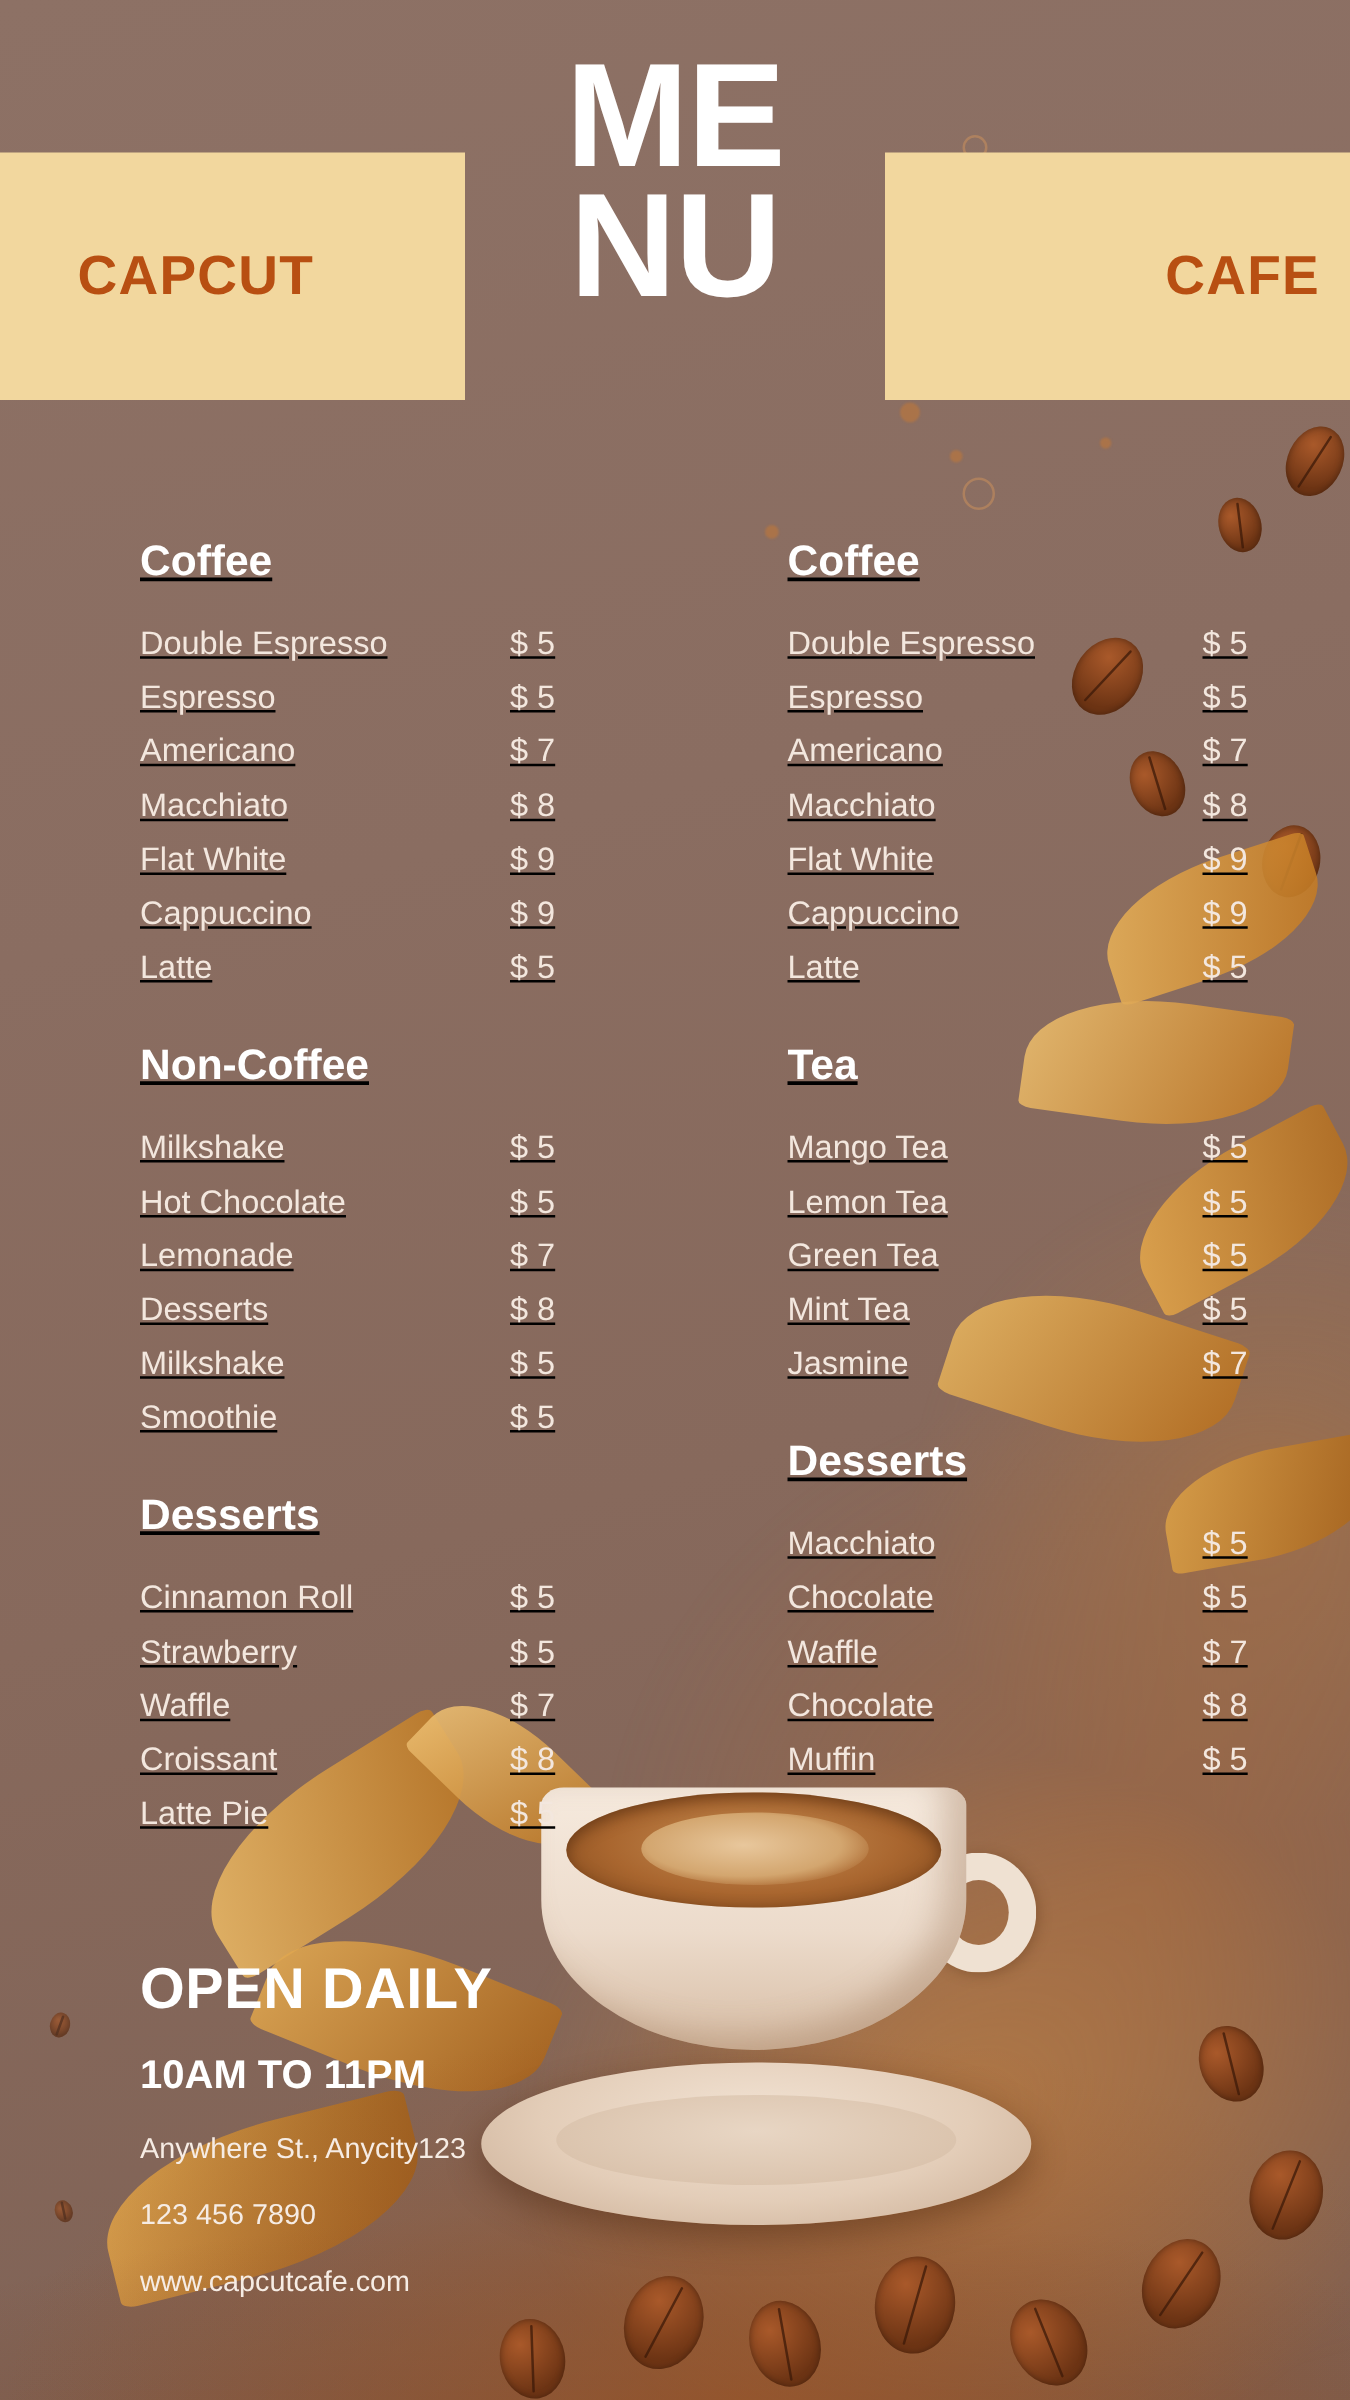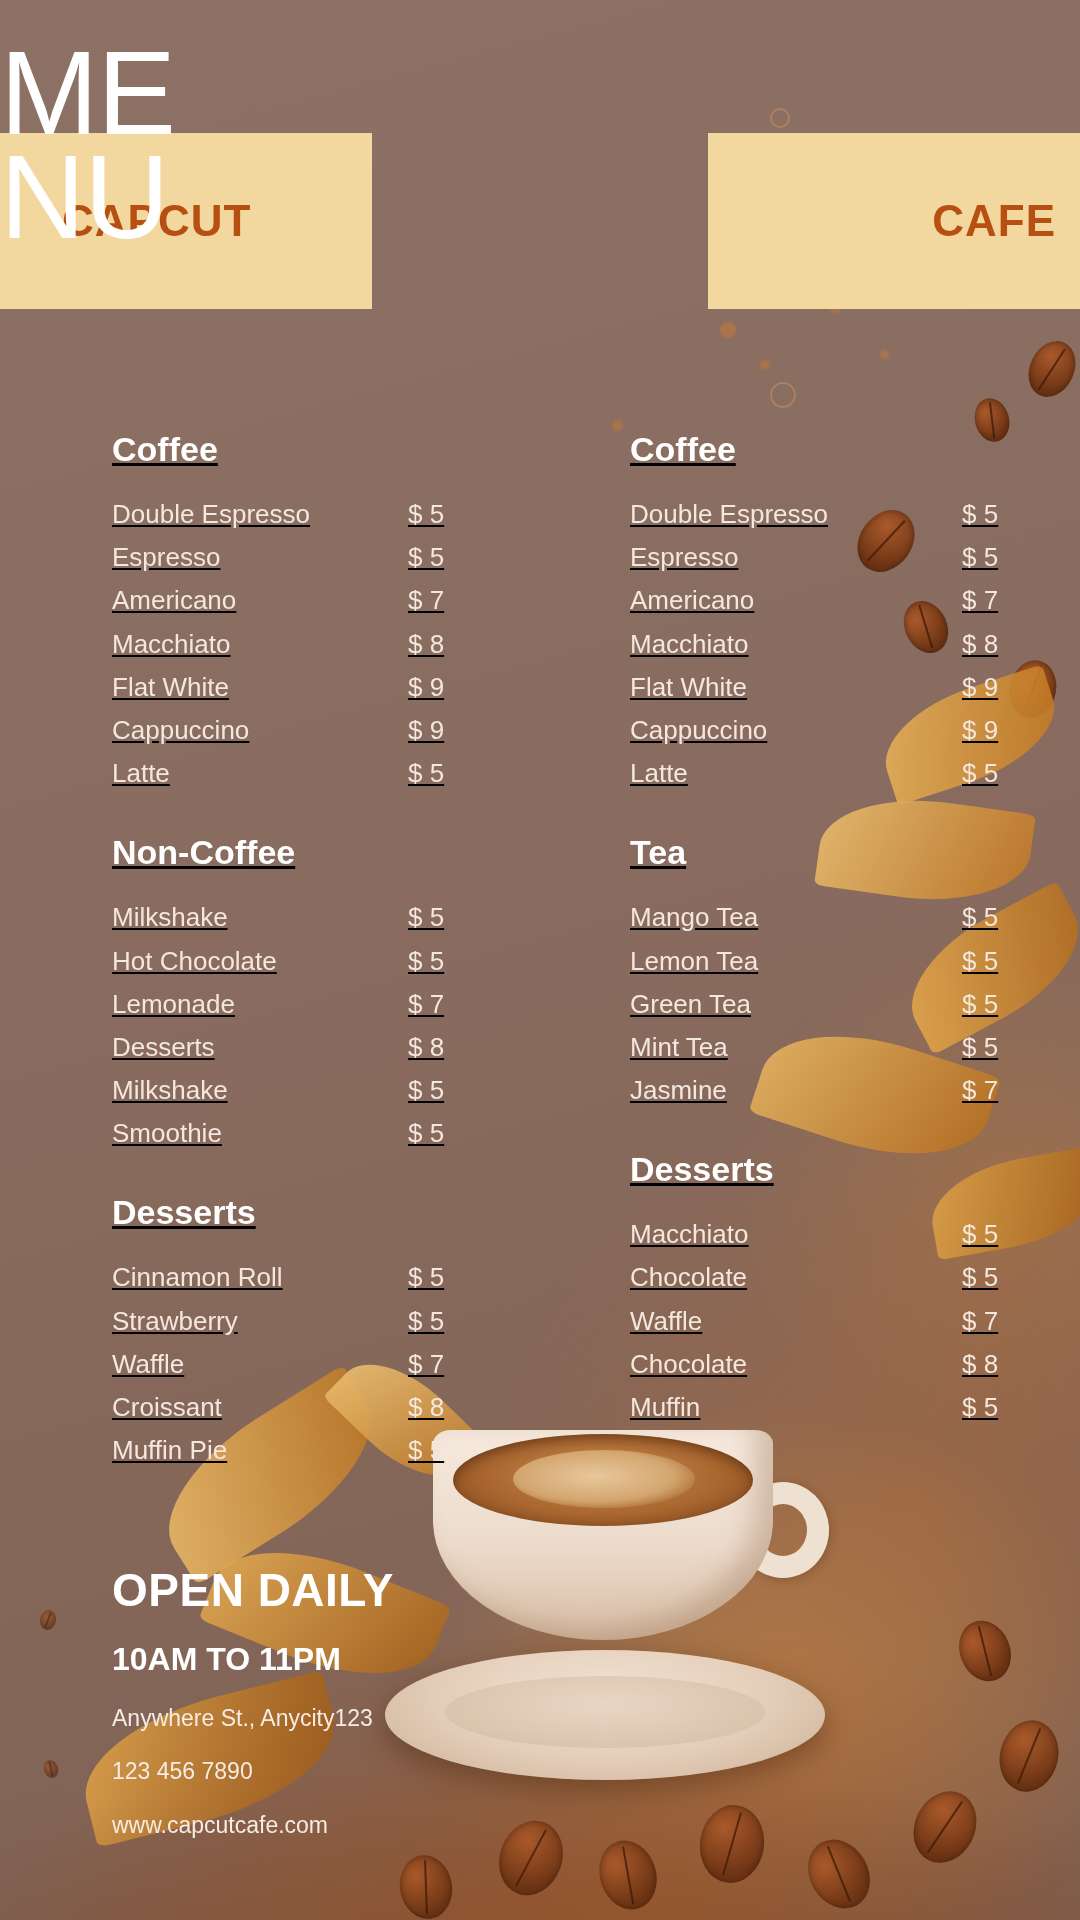--- a/index.html
+++ b/index.html
@@ -112,39 +112,40 @@
     position: absolute; left: 352px; top: 92px;
     width: 92px; height: 96px;
     border: 22px solid #efe1d2;
     border-radius: 50%;
     border-left-color: transparent;
     box-shadow: 2px 2px 10px rgba(90,52,24,.35);
   }
 
   
   .band {
-    position: absolute; top: 133px; height: 176px;
+    position: absolute; top: 122px; height: 198px;
     background: #f2d79e;
     display: flex; align-items: center;
   }
   .band-left { left: 0; width: 372px; justify-content: flex-start; padding-left: 62px; }
   .band-right { right: 0; width: 372px; justify-content: flex-end; padding-right: 24px; }
   .band-text {
     color: #b84f12;
     font-size: 44px;
     font-weight: bold;
     letter-spacing: 1px;
   }
 
   .menu-word {
     position: absolute;
     left: 0; right: 0; top: 42px;
+    text-align: center;
     color: #ffffff;
     font-size: 118px;
-    font-weight: normal;
+    font-weight: bold;
     line-height: 0.88;
     letter-spacing: -1px;
     z-index: 3;
   }
   .menu-word span { display: block; }
 
   
   .columns {
     position: absolute;
     left: 0; right: 0; top: 430px;
@@ -350,21 +351,21 @@
           <span class="item-name">Waffle</span>
           <span class="item-dots"></span>
           <span class="item-price">$ 7</span>
         </div>
         <div class="item">
           <span class="item-name">Croissant</span>
           <span class="item-dots"></span>
           <span class="item-price">$ 8</span>
         </div>
         <div class="item">
-          <span class="item-name">Muffin Pie</span>
+          <span class="item-name">Latte Pie</span>
           <span class="item-dots"></span>
           <span class="item-price">$ 5</span>
         </div>
       </div>
 
     </div>
 
     <div class="col right">
 
       <div class="section">

